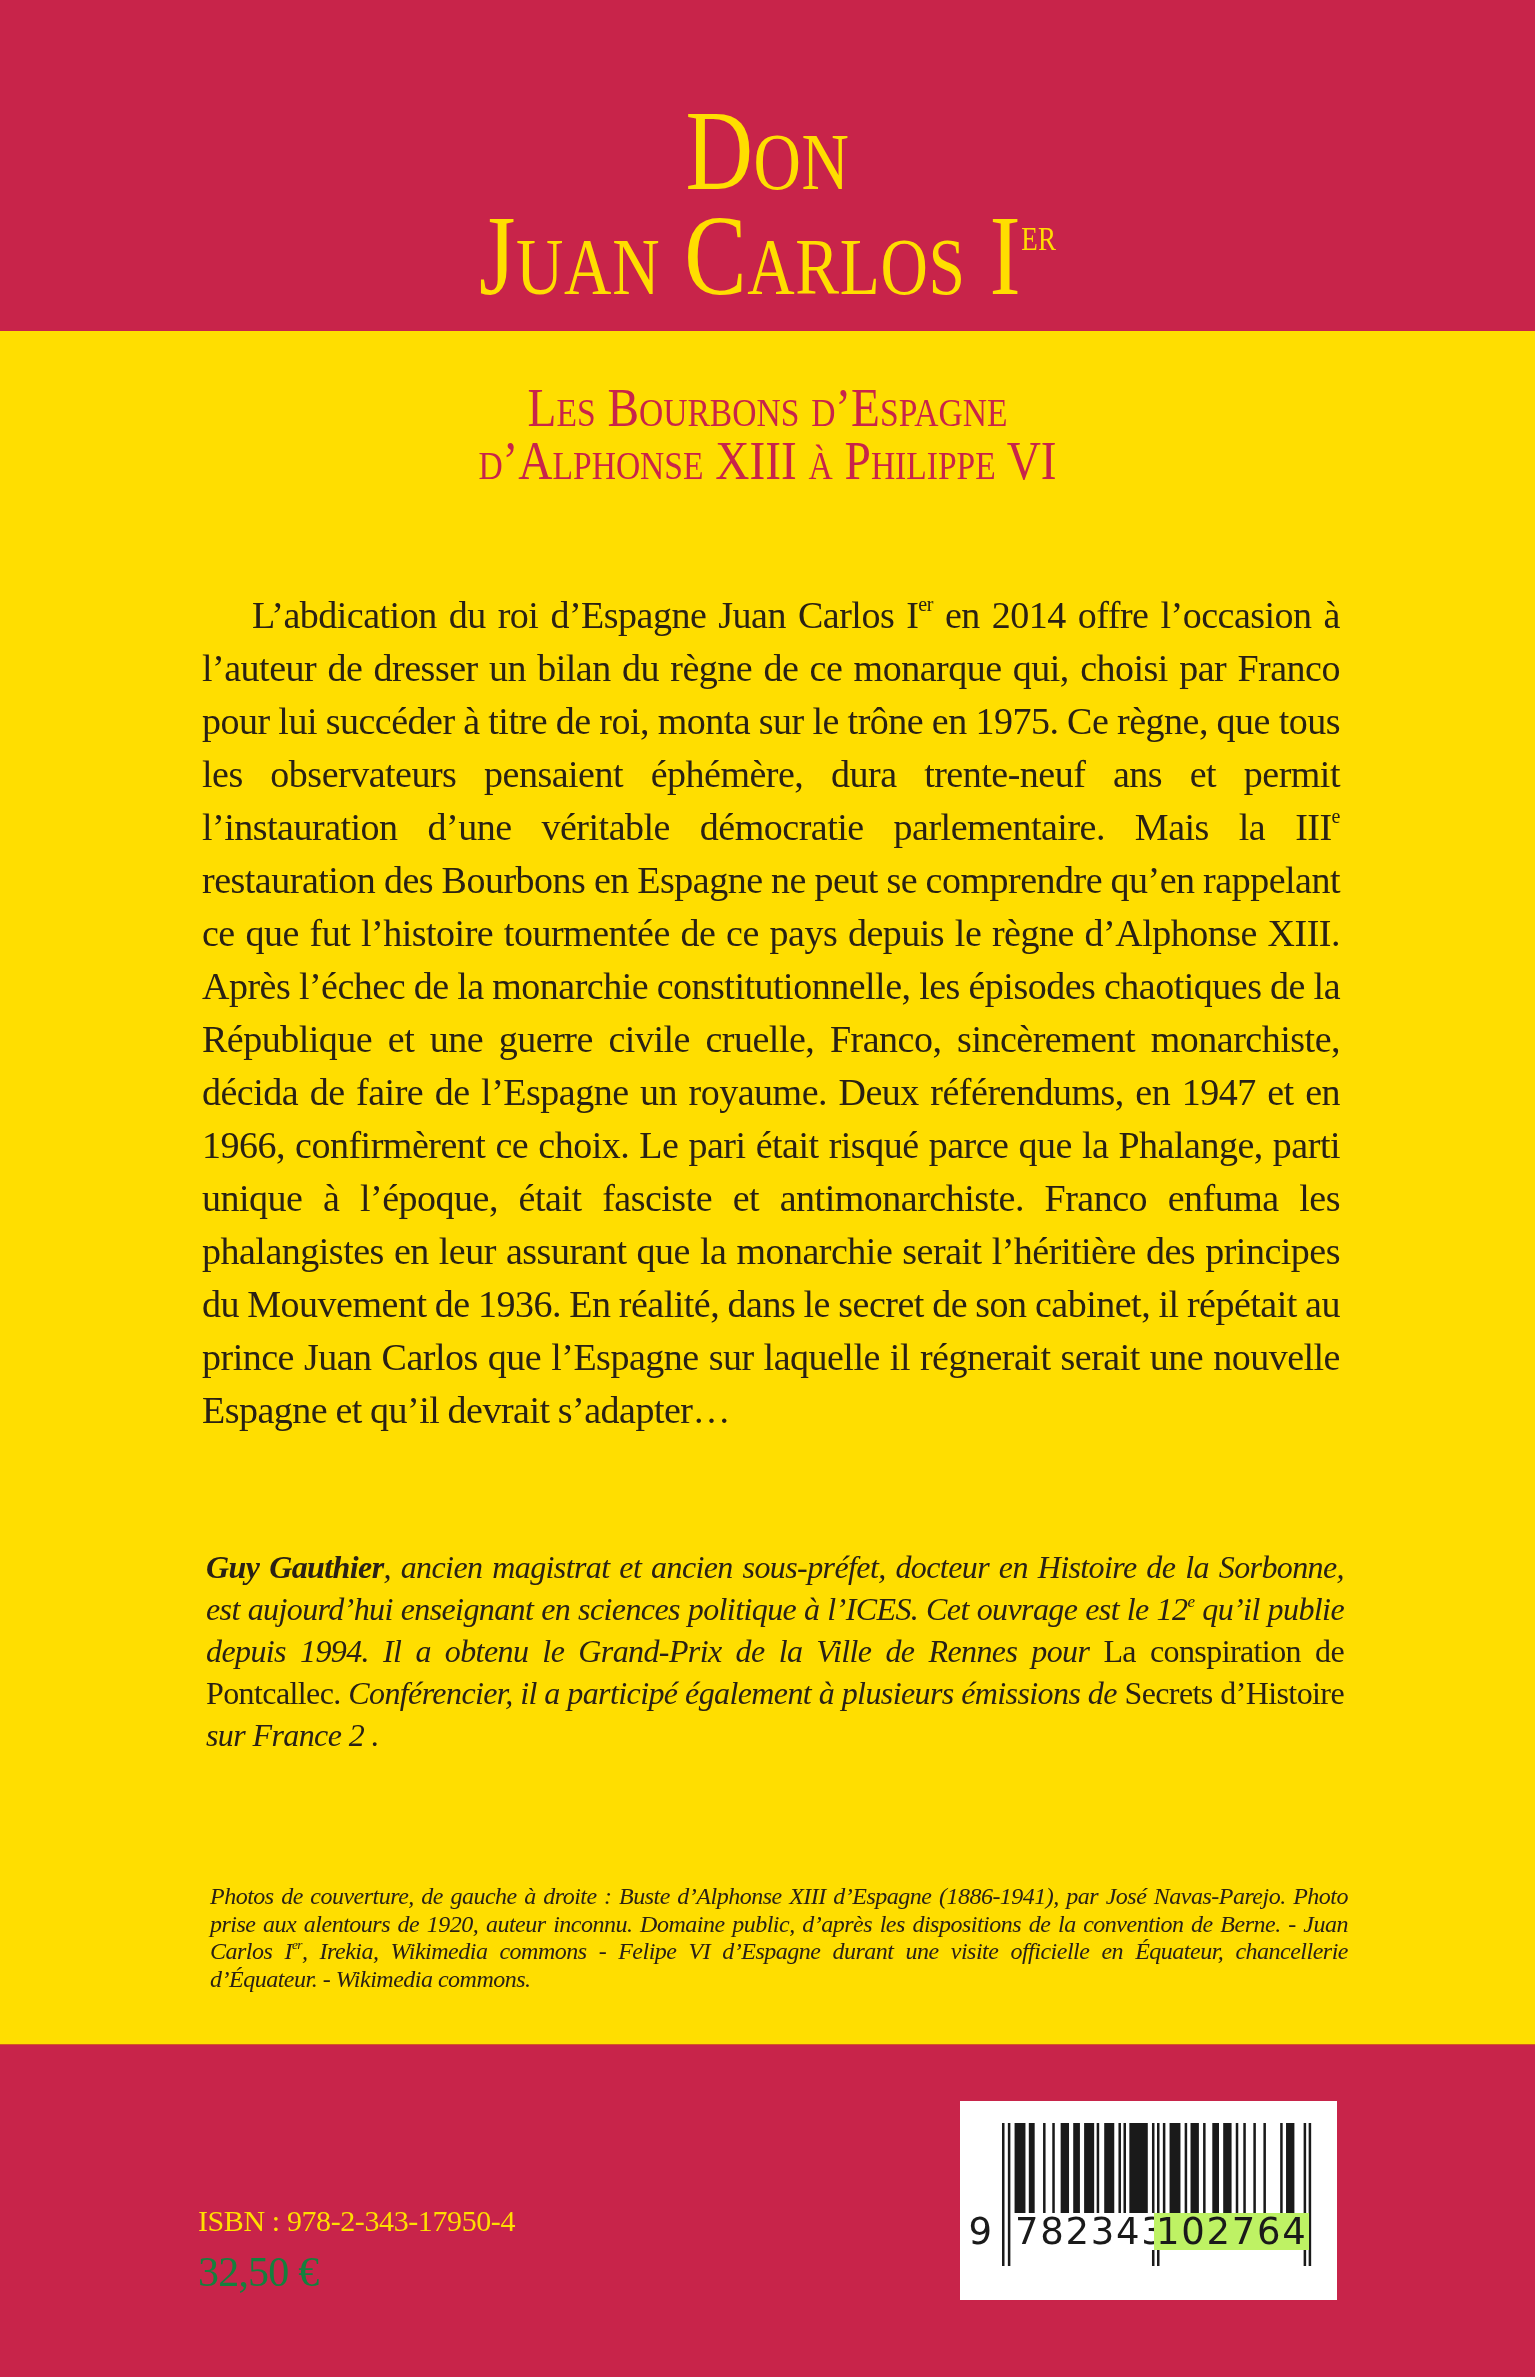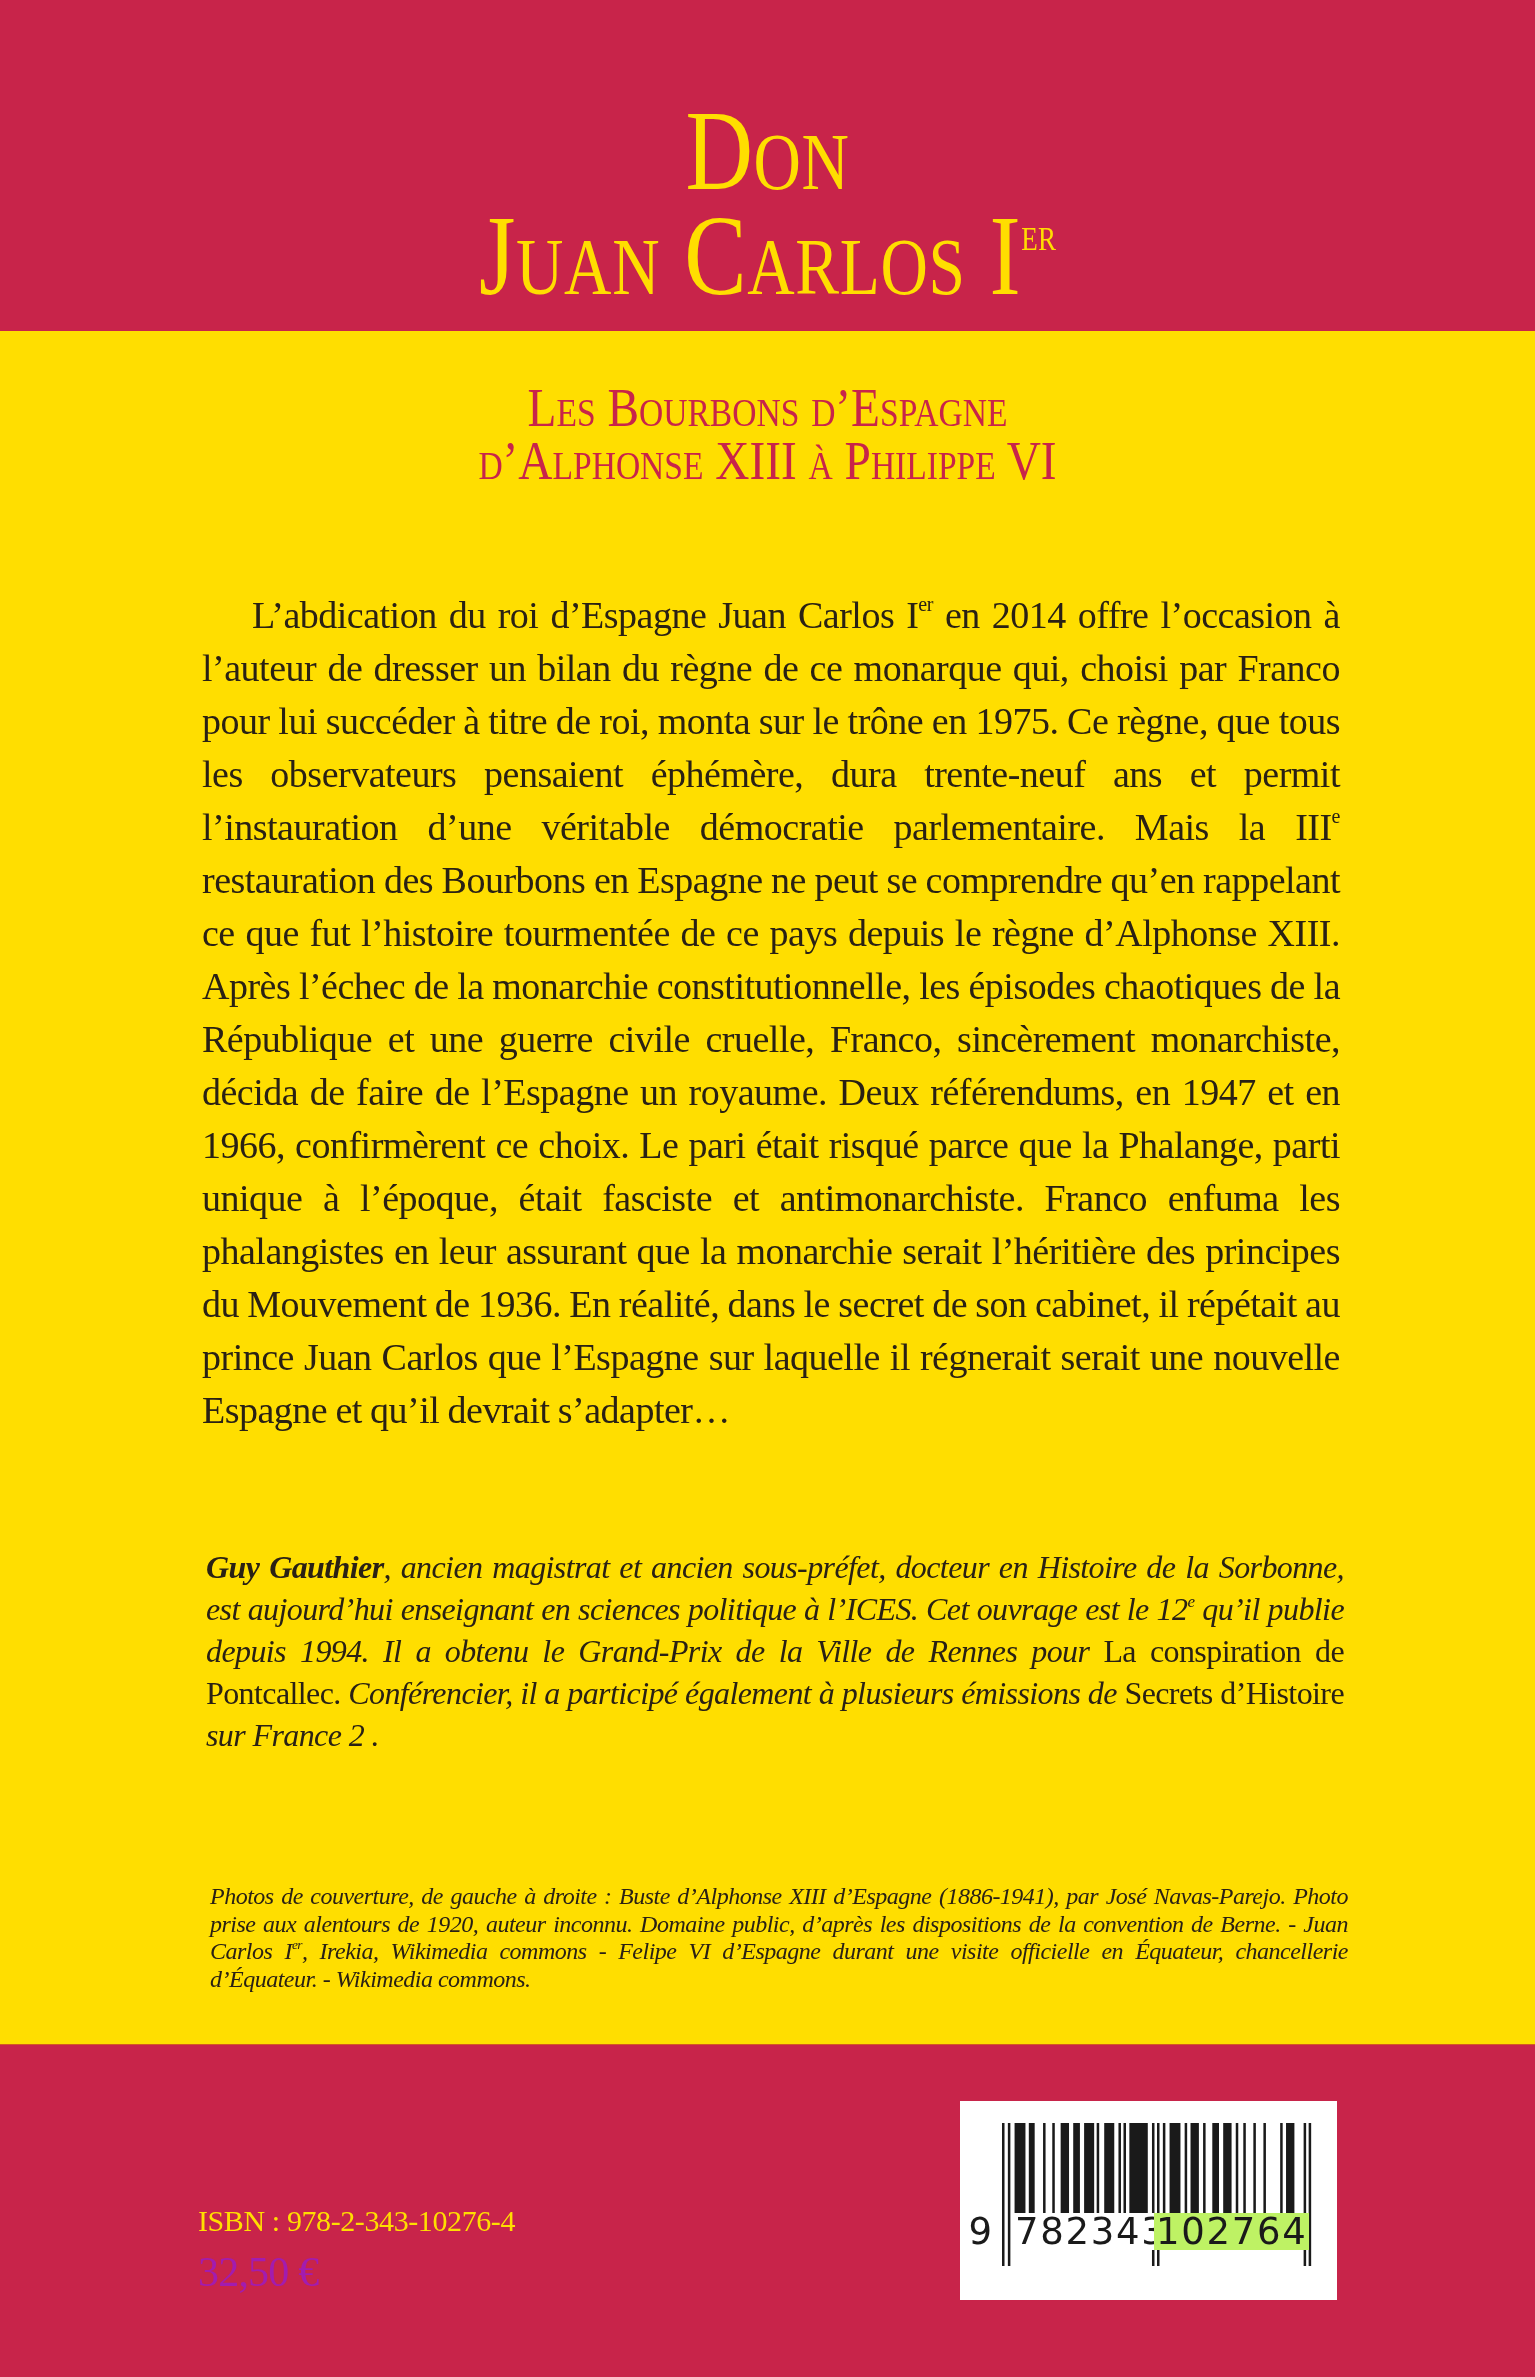--- a/index.html
+++ b/index.html
@@ -63,21 +63,21 @@
     text-align: justify; margin: 12px; letter-spacing: -0.5px;
   }
   .credits sup { font-size: 13.4px; line-height: 0; vertical-align: 0; position: relative; top: -10px; }
 
   .isbn {
     position: absolute; left: 198px; top: 2206px;
     color: #FFDE00; font-size: 30px; line-height: 1; letter-spacing: -0.4px;
   }
   .price {
     position: absolute; left: 198px; top: 2251px;
-    color: #a21caf; font-size: 42px; line-height: 1; letter-spacing: -0.8px;
+    color: #15803d; font-size: 42px; line-height: 1; letter-spacing: -0.8px;
   }
 
   .barcode-box {
     position: absolute; left: 960px; top: 2101px; width: 377px; height: 199px;
     background: #ffffff;
   }
   .barcode-bars {
     position: absolute; left: 42px; top: 22px; width: 310px; height: 143px;
   }
   .barcode-digits {
@@ -101,21 +101,21 @@
 
 <h2 class="subtitle subtitle-1">Les Bourbons d’Espagne</h2>
 <h2 class="subtitle subtitle-2">d’Alphonse XIII à Philippe VI</h2>
 
 <p class="body-text"><span>L’abdication du roi d’Espagne Juan Carlos I</span><sup>er</sup><span> en 2014 offre l’occasion à l’auteur de dresser un bilan du règne de ce monarque qui, choisi par Franco pour lui succéder à titre de roi, monta sur le trône en 1975. Ce règne, que tous les observateurs pensaient éphémère, dura trente-neuf ans et permit l’instauration d’une véritable démocratie parlementaire. Mais la III</span><sup>e</sup><span> restauration des Bourbons en Espagne ne peut se comprendre qu’en rappelant ce que fut l’histoire tourmentée de ce pays depuis le règne d’Alphonse XIII. Après l’échec de la monarchie constitutionnelle, les épisodes chaotiques de la République et une guerre civile cruelle, Franco, sincèrement monarchiste, décida de faire de l’Espagne un royaume. Deux référendums, en 1947 et en 1966, confirmèrent ce choix. Le pari était risqué parce que la Phalange, parti unique à l’époque, était fasciste et antimonarchiste. Franco enfuma les phalangistes en leur assurant que la monarchie serait l’héritière des principes du Mouvement de 1936. En réalité, dans le secret de son cabinet, il répétait au prince Juan Carlos que l’Espagne sur laquelle il régnerait serait une nouvelle Espagne et qu’il devrait s’adapter…</span></p>
 
 <p class="author"><span class="name">Guy Gauthier</span><span>, ancien magistrat et ancien sous-préfet, docteur en Histoire de la Sorbonne, est aujourd’hui enseignant en sciences politique à l’ICES. Cet ouvrage est le 12</span><sup>e</sup><span> qu’il publie depuis 1994. Il a obtenu le Grand-Prix de la Ville de Rennes pour </span><span class="roman">La conspiration de Pontcallec.</span><span> Conférencier, il a participé également à plusieurs émissions de </span><span class="roman">Secrets d’Histoire</span><span> sur France 2 .</span></p>
 
 <p class="credits"><span>Photos de couverture, de gauche à droite : Buste d’Alphonse XIII d’Espagne (1886-1941), par José Navas-Parejo. Photo prise aux alentours de 1920, auteur inconnu. Domaine public, d’après les dispositions de la convention de Berne. - Juan Carlos I</span><sup>er</sup><span>, Irekia, Wikimedia commons - Felipe VI d’Espagne durant une visite officielle en Équateur, chancellerie d’Équateur. - Wikimedia commons.</span></p>
 
-<div class="isbn">ISBN : 978-2-343-10276-4</div>
+<div class="isbn">ISBN : 978-2-343-17950-4</div>
 <div class="price">32,50 €</div>
 
 <div class="barcode-box">
   <svg class="barcode-bars" viewBox="0 0 370 170" preserveAspectRatio="none">
     <g fill="#1a1a1a">
       <rect x="0" y="0" width="3" height="170"></rect>
         <rect x="7" y="0" width="3" height="170"></rect>
       <rect x="15" y="0" width="13" height="150"></rect>
         <rect x="32" y="0" width="7" height="150"></rect>
       <rect x="49" y="0" width="3" height="150"></rect>

